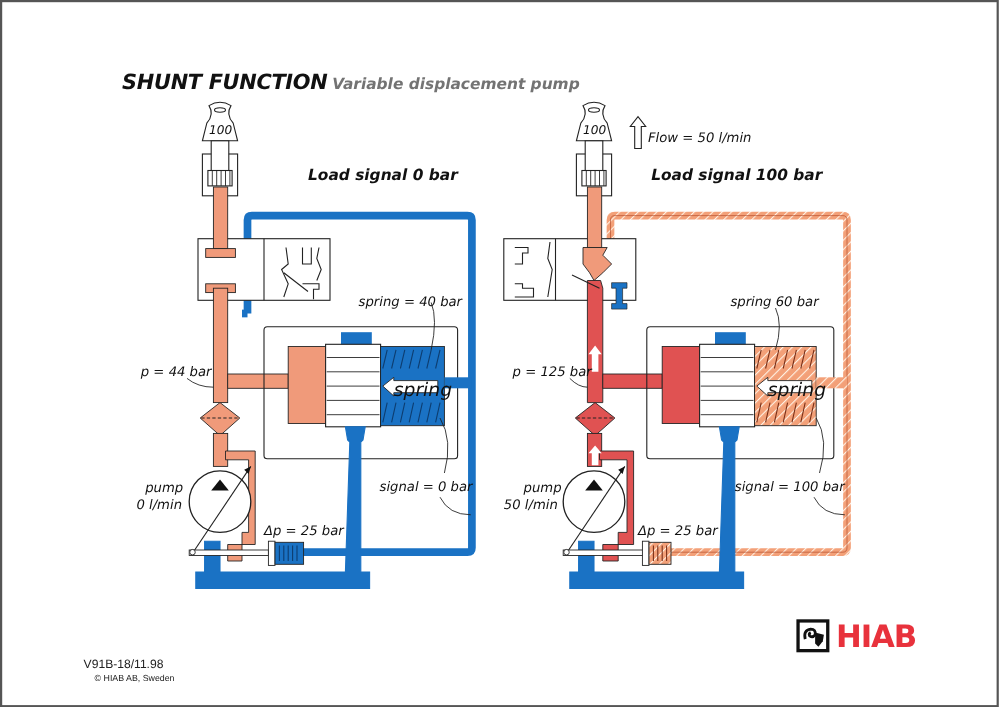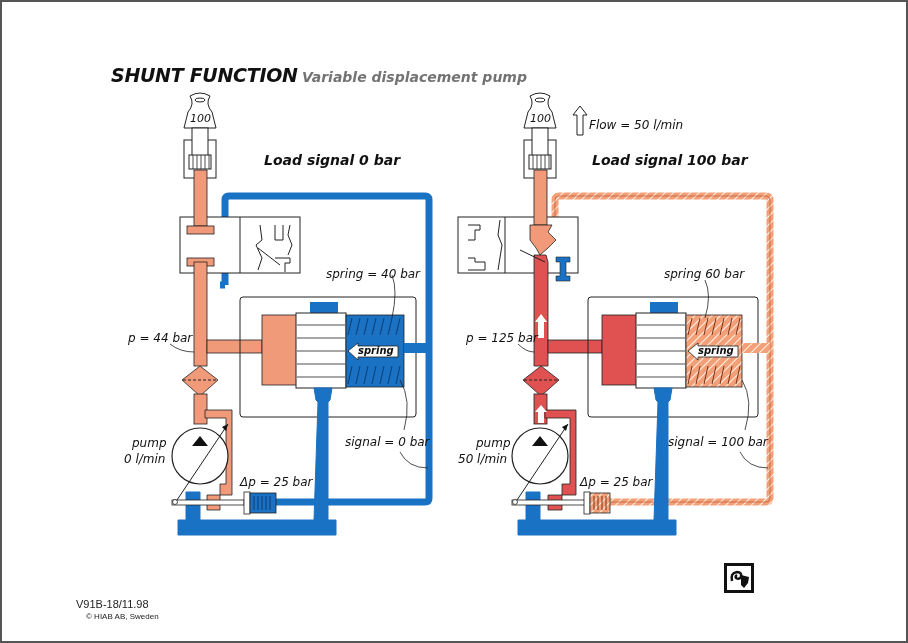--- a/index.html
+++ b/index.html
@@ -2,21 +2,21 @@
 <html><head>
 <meta charset="utf-8">
 <style>
   html, body { margin: 0; padding: 0; background: #ffffff; }
   body { width: 908px; height: 643px; overflow: hidden; position: relative; }
   .frame { position: absolute; left: 0; top: 0; width: 904px; height: 639px; border: 2px solid #555; background: #fff; }
   .title { position: absolute; left: 111px; top: 64px; font-family: "DejaVu Sans", sans-serif; font-weight: bold; font-style: italic; font-size: 19px; color: #111; letter-spacing: -0.3px; }
   .subtitle { position: absolute; left: 302px; top: 69px; font-family: "DejaVu Sans", sans-serif; font-weight: bold; font-style: italic; font-size: 14px; color: #737373; }
   .panel-heading { position: absolute; font-family: "DejaVu Sans", sans-serif; font-weight: bold; font-style: italic; font-size: 14px; color: #111; }
   .lbl { position: absolute; font-family: "DejaVu Sans", sans-serif; font-style: italic; font-size: 12px; color: #111; white-space: nowrap; }
-  .lbl.sm { font-size: 10px; font-weight: bold; }
+  .lbl.sm { font-size: 17px; }
   .footer1 { position: absolute; left: 76px; top: 598px; font-family: "Liberation Sans", sans-serif; font-size: 11px; color: #222; }
   .footer2 { position: absolute; left: 76px; top: 612px; font-family: "Liberation Sans", sans-serif; font-size: 8px; color: #222; padding-left: 10px; }
   .logo { position: absolute; left: 724px; top: 561px; height: 34px; display: flex; align-items: center; }
   .logo-box { width: 30px; height: 30px; background: #111; position: relative; }
   .logo-text { font-family: "DejaVu Sans", sans-serif; font-weight: bold; font-size: 28px; color: #e8323c; margin-left: 6px; letter-spacing: -1px; }
   svg.diagram { position: absolute; left: 0; top: 0; }
 </style>
 </head>
 <body>
 
@@ -192,21 +192,21 @@
     <path d="M518,344 Q526,352 534,352" fill="none" stroke="#222" stroke-width="0.8"></path>
     <path d="M705,280 Q712,295 705,318" fill="none" stroke="#222" stroke-width="0.8"></path>
     <path d="M742,380 Q754,400 745,430" fill="none" stroke="#222" stroke-width="0.8"></path>
     <path d="M740,452 Q748,468 768,468" fill="none" stroke="#222" stroke-width="0.8"></path>
   </g>
 </svg>
 
 <div class="title">SHUNT FUNCTION</div>
 <div class="subtitle">Variable displacement pump</div>
 
-<div class="panel-heading" style="left:264px; top:152px;">Load signal 0 bar</div>
+<div class="panel-heading" style="left:280px; top:152px;">Load signal 0 bar</div>
 <div class="lbl" style="left:190px; top:112px; font-size:11px;">100</div>
 <div class="lbl" style="left:326px; top:267px;">spring = 40 bar</div>
 <div class="lbl sm" style="left:358px; top:345px;">spring</div>
 <div class="lbl" style="left:128px; top:331px;">p = 44 bar</div>
 <div class="lbl" style="left:132px; top:436px;">pump</div>
 <div class="lbl" style="left:124px; top:452px;">0 l/min</div>
 <div class="lbl" style="left:345px; top:435px;">signal = 0 bar</div>
 <div class="lbl" style="left:240px; top:475px;">Δp = 25 bar</div>
 
 <div class="panel-heading" style="left:592px; top:152px;">Load signal 100 bar</div>
@@ -221,16 +221,17 @@
 <div class="lbl" style="left:580px; top:475px;">Δp = 25 bar</div>
 
 <div class="logo">
   <div class="logo-box">
     <svg width="30" height="30" viewBox="0 0 30 30">
       <rect x="3" y="3" width="24" height="24" fill="#fff"></rect>
       <path d="M8,18 Q6,10 13,9 Q18,9 17,14 Q15,17 12,15 Q11,13 13,12" fill="none" stroke="#111" stroke-width="2.5"></path>
       <path d="M17,12 L25,14 L24,20 L20,25 L17,22 Z" fill="#111"></path>
     </svg>
   </div>
+  <div class="logo-text">HIAB</div>
 </div>
 
 <div class="footer1">V91B-18/11.98</div>
 <div class="footer2">© HIAB AB, Sweden</div>
 
 </body></html>

